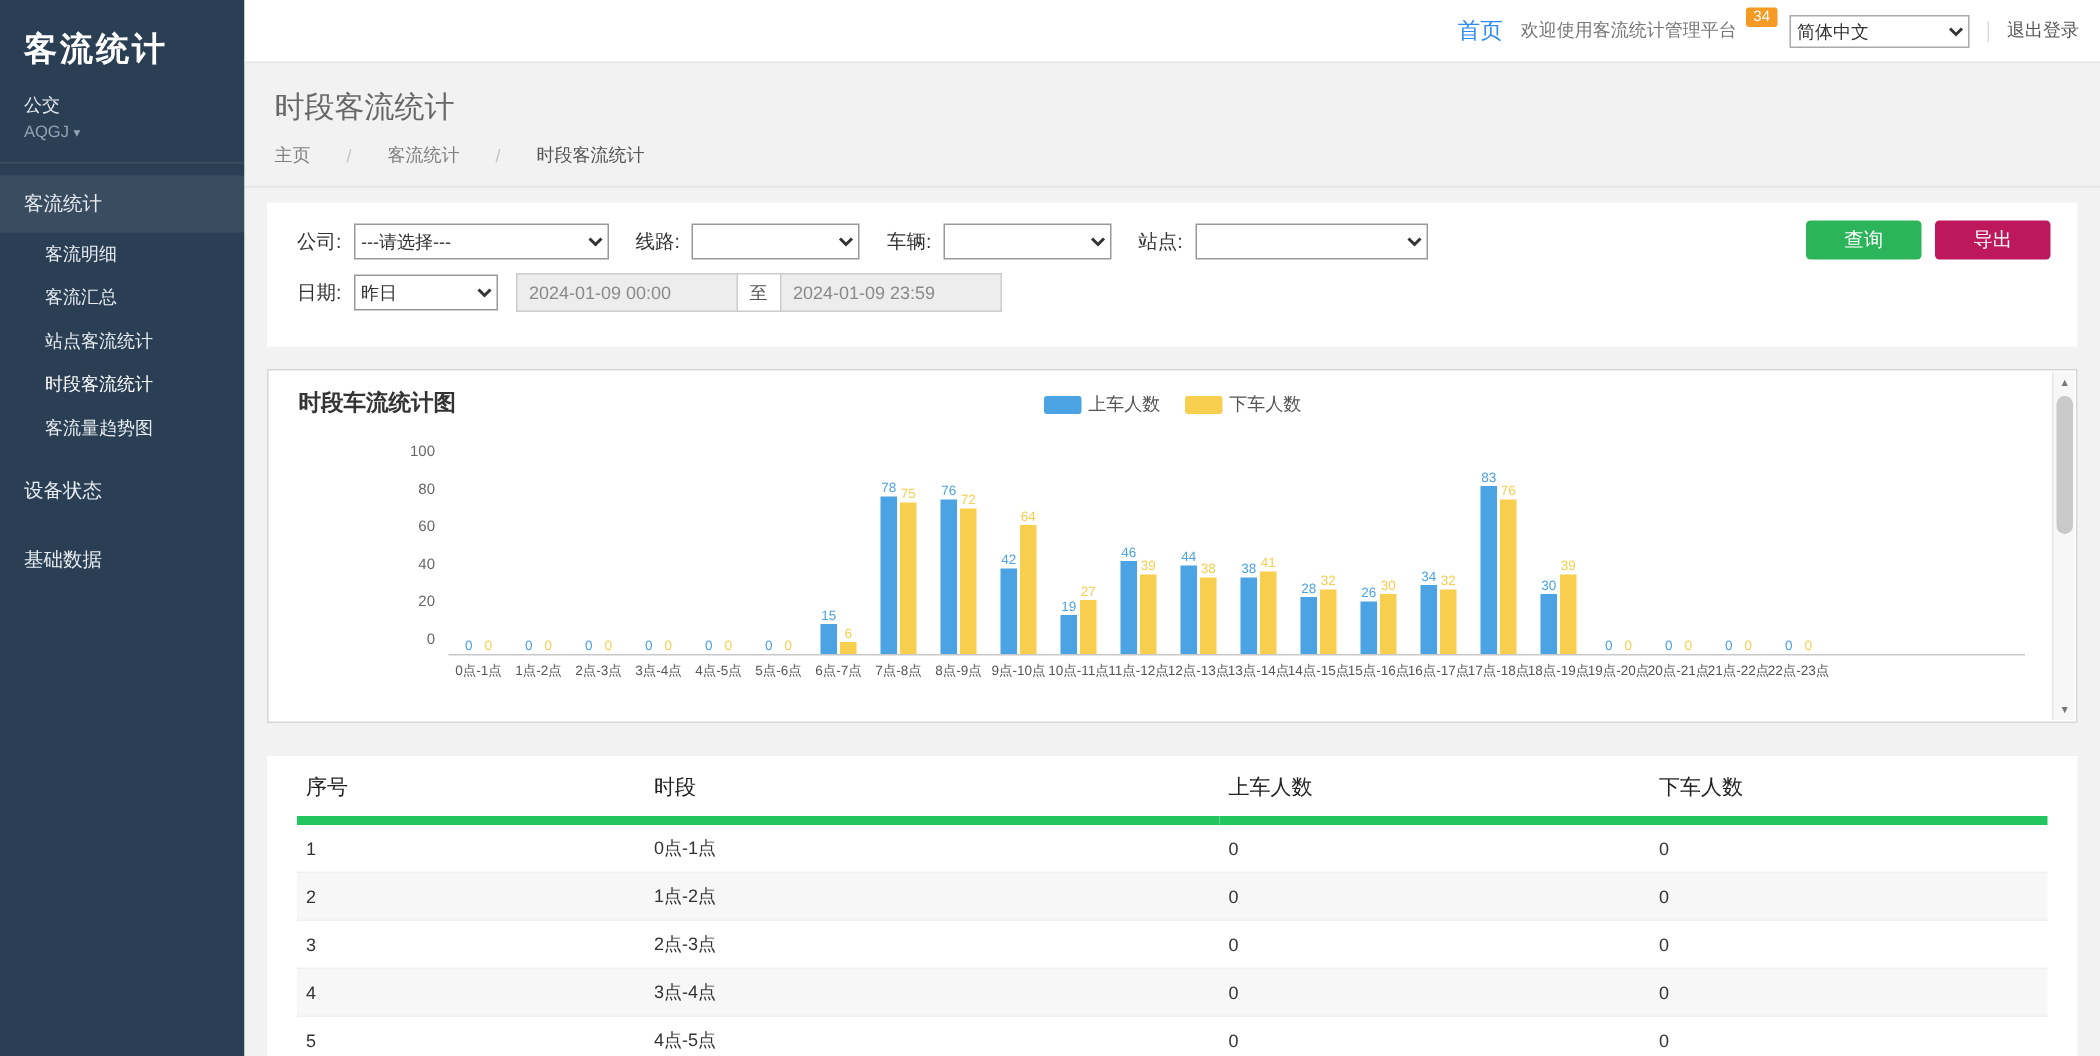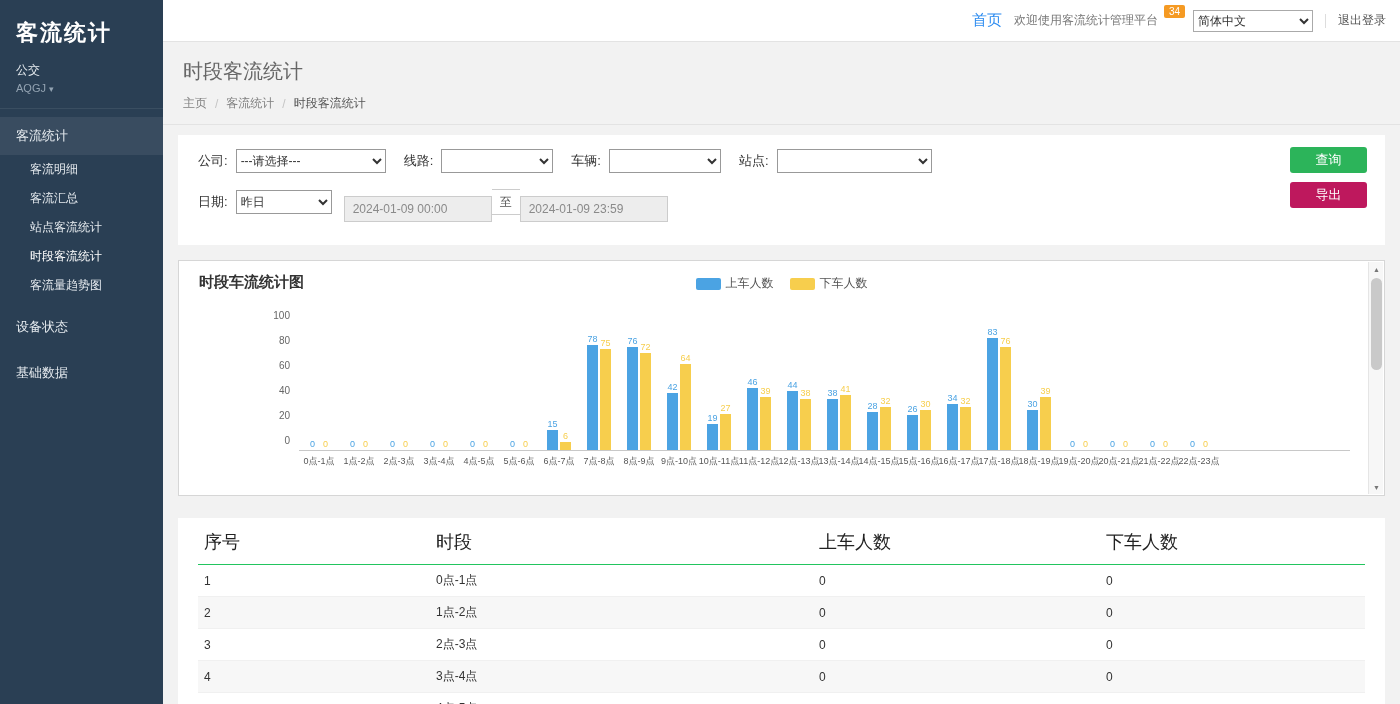--- a/index.html
+++ b/index.html
@@ -28,35 +28,35 @@
   .welcome { color:#777; font-size:12px; }
   .badge { background:#F59A23; color:#fff; font-size:10px; padding:1px 5px; border-radius:2px; position:relative; top:-9px; margin-left:-6px; margin-right:-4px; }
   .lang-select { height:22px; font-size:12px; width:120px; border:1px solid #aaa; background:#fff; color:#333; }
   .tb-divider { width:1px; height:14px; background:#ddd; }
   .logout { color:#555; font-size:12px; cursor:pointer; }
 
   
   .content { position:absolute; left:163px; top:42px; right:0; bottom:0; background:#f2f2f2; overflow:hidden; }
   .page-header { padding:16px 20px 12px; border-bottom:1px solid #e3e3e3; }
   .page-title { font-size:20px; color:#676767; font-weight:400; }
-  .breadcrumb { margin-top:10px; font-size:12px; color:#999; display:flex; gap:8px; align-items:center; }
+  .breadcrumb { margin-top:10px; font-size:12px; color:#999; display:flex; gap:24px; align-items:center; }
   .bc-link { color:#808080; cursor:pointer; }
   .bc-cur { color:#555; }
   .bc-sep { color:#c5c5c5; }
 
   
   .filter-card { margin:10px 15px 0; background:#fff; padding:14px 20px; position:relative; }
   .filter-row { display:flex; align-items:center; margin-bottom:9px; }
   .filter-row:last-child { margin-bottom:0; }
   .flabel { font-size:13px; color:#333; margin-right:8px; }
   .fgroup { display:flex; align-items:center; margin-right:18px; }
   .fselect { height:24px; font-size:12px; border:1px solid #999; background:#fff; color:#333; }
-  .finput { height:26px; font-size:12px; border:1px solid #ccc; background:#ededed; color:#8a8a8a; padding:0 8px; width:148px;margin-top:14px; }
+  .finput { height:26px; font-size:12px; border:1px solid #ccc; background:#ededed; color:#8a8a8a; padding:0 8px; width:148px; }
   .addon { height:26px; display:inline-flex; align-items:center; padding:0 8px; border:1px solid #ccc; border-left:none; border-right:none; background:#fff; font-size:12px; color:#555; }
-  .btn-col { position:absolute; right:18px; top:12px; display:flex; flex-direction:column; gap:9px; }
+  .btn-col { position:absolute; right:18px; top:12px; display:flex; flex-direction:row; gap:9px; }
   .btn { width:77px; height:26px; border:none; border-radius:3px; color:#fff; font-size:13px; cursor:pointer; font-family:inherit; }
   .btn-query { background:#2CB45A; }
   .btn-export { background:#be185d; }
 
   
   .chart-card { margin:15px 15px 0; background:#fff; border:1px solid #d6d6d6; position:relative; padding:12px 34px 12px 20px; height:236px; }
   .chart-title { font-size:15px; font-weight:bold; color:#333; }
   .legend { position:absolute; left:50%; top:14px; transform:translateX(-50%); display:flex; gap:16px; align-items:center; }
   .legend-item { display:flex; align-items:center; gap:5px; font-size:12px; color:#555; cursor:pointer; }
   .legend-swatch { width:25px; height:12px; border-radius:2px; display:inline-block; }
@@ -76,21 +76,21 @@
   
   .scrollbar { position:absolute; top:1px; right:1px; bottom:1px; width:15px; background:#f7f7f7; border-left:1px solid #e5e5e5; }
   .scroll-arrow { position:absolute; left:0; width:15px; height:14px; font-size:7px; color:#777; display:flex; align-items:center; justify-content:center; cursor:pointer; }
   .scroll-up { top:0; }
   .scroll-down { bottom:0; }
   .scroll-thumb { position:absolute; left:2px; top:16px; width:11px; height:92px; background:#c9c9c9; border-radius:6px; cursor:pointer; }
 
   
   .table-card { margin:22px 15px 0; background:#fff; padding:2px 20px 0; }
   table { width:100%; border-collapse:collapse; }
-  th { text-align:left; font-size:18px; color:#222; font-weight:400; padding:10px 6px; border-bottom:1px solid #22c55e; }
+  th { text-align:left; font-size:14px; color:#222; font-weight:400; padding:10px 6px; border-bottom:6px solid #22c55e; }
   td { font-size:12px; color:#333; padding:7px 6px; border-bottom:1px solid #f0f0f0; }
   tbody tr:nth-child(even) { background:#f7f7f7; }
 </style>
 </head>
 <body>
 
 <div class="screen">
 
   <div class="sidebar">
     <div class="sb-head">
@@ -135,21 +135,21 @@
           <span class="bc-link">客流统计</span>
           <span class="bc-sep">/</span>
           <span class="bc-cur">时段客流统计</span>
         </div>
     </div>
 
     <div class="filter-card">
       <div class="filter-row">
         <div class="fgroup">
           <span class="flabel">公司:</span>
-          <select class="fselect" style="width:150px">
+          <select class="fselect" style="width:170px">
             <option>---请选择---</option>
           </select>
         </div>
         <div class="fgroup">
           <span class="flabel">线路:</span>
           <select class="fselect" style="width:112px"><option></option></select>
         </div>
         <div class="fgroup">
           <span class="flabel">车辆:</span>
           <select class="fselect" style="width:112px"><option></option></select>

